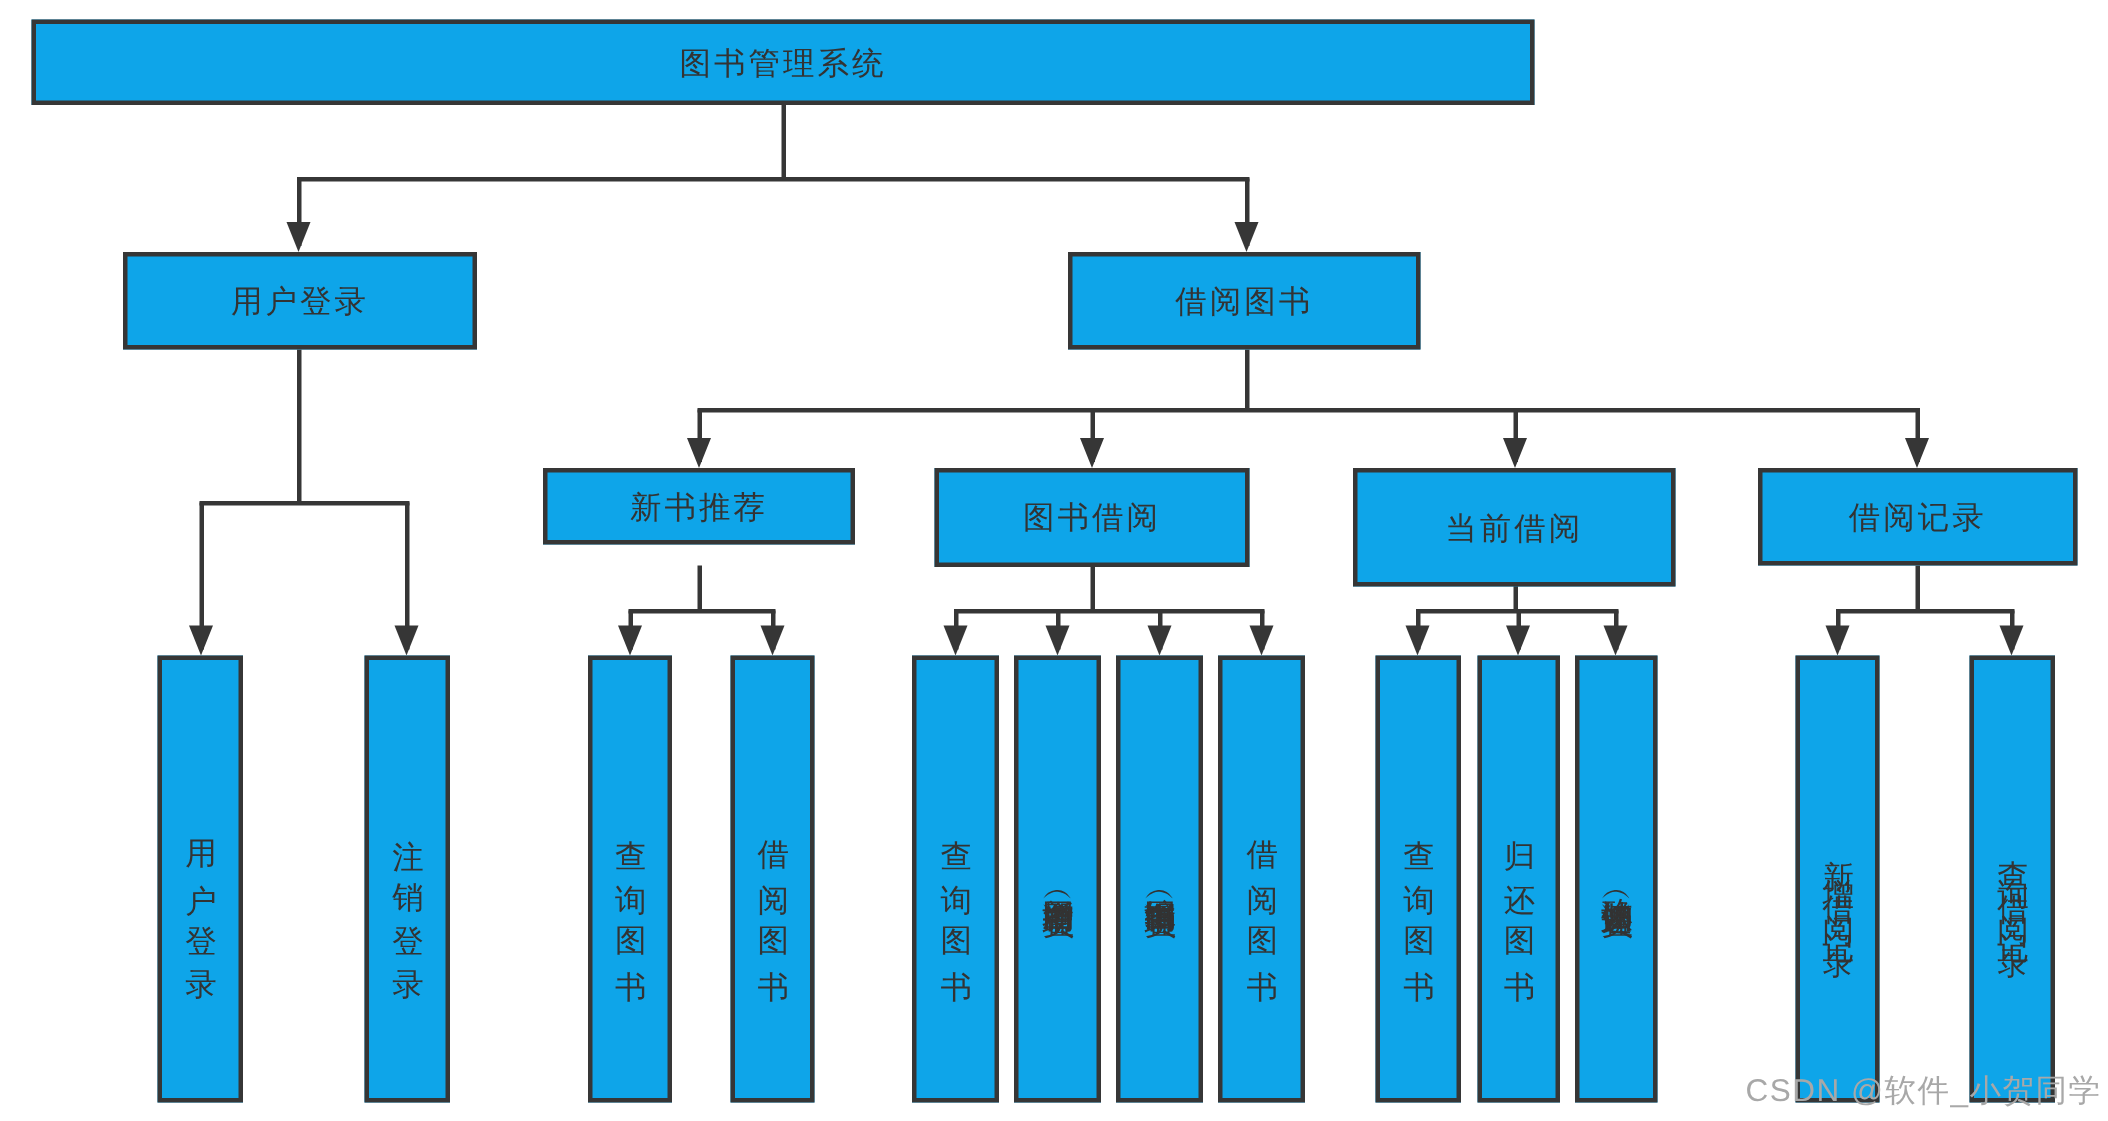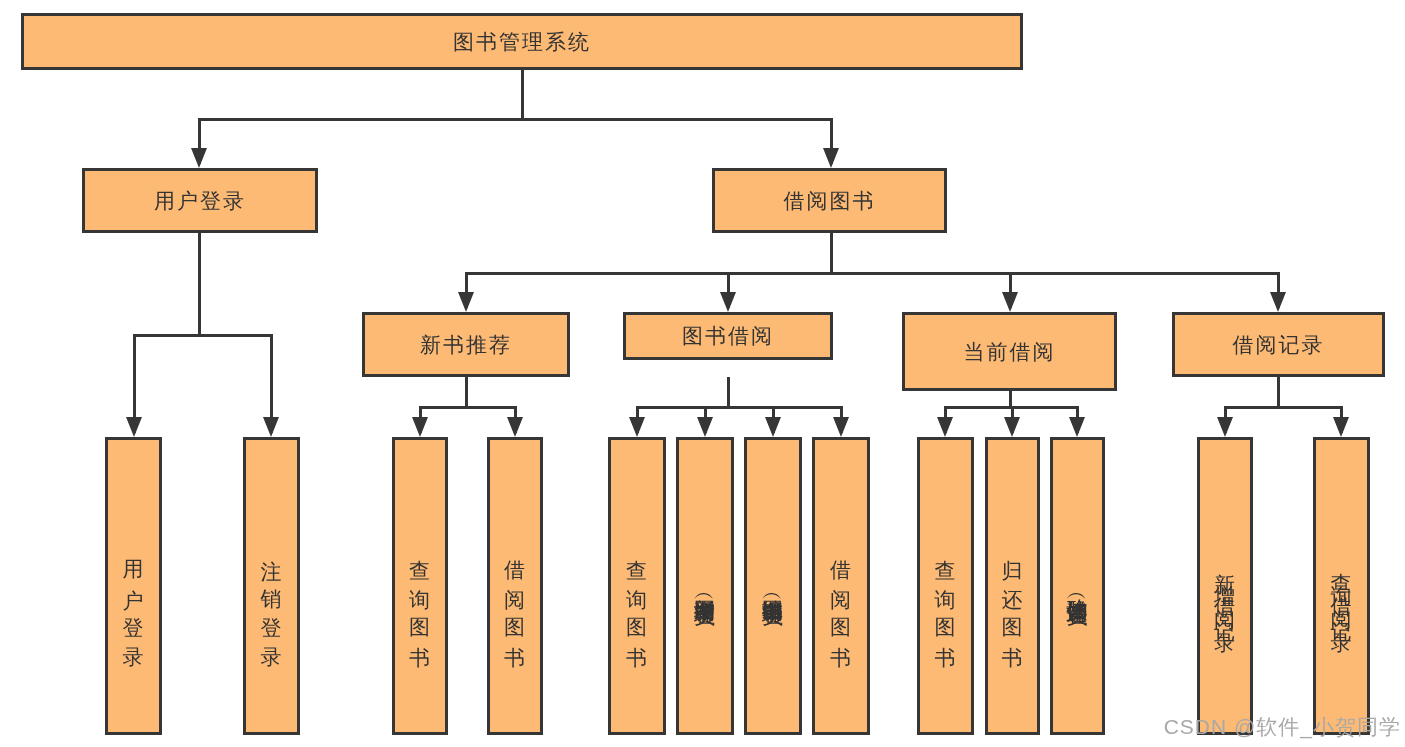--- a/index.html
+++ b/index.html
@@ -1,21 +1,21 @@
 <!DOCTYPE html>
 <html><head>
 <meta charset="utf-8">
 <style>
   html,body{margin:0;padding:0;background:#ffffff;}
   #canvas{
     position:relative;width:1405px;height:747px;background:#ffffff;overflow:hidden;
     font-family:"Liberation Sans","DejaVu Sans",sans-serif;
   }
   .node{
-    position:absolute;box-sizing:border-box;background:#fdba74;
+    position:absolute;box-sizing:border-box;background:#0ea5e9;
     border:3px solid #363636;display:flex;align-items:center;justify-content:center;
     color:#333333;font-size:21px;z-index:2;text-align:center;
   }
   .node.horiz span{letter-spacing:2px;white-space:nowrap;}
   .node.vert span{
     writing-mode:vertical-rl;text-orientation:mixed;white-space:nowrap;line-height:1;
   }
   .cline{position:absolute;background:#363636;z-index:1;}
   .arrow{
     position:absolute;width:0;height:0;z-index:1;
@@ -88,24 +88,24 @@
   <div id="nodes-layer">
       <div class="node horiz" style="left: 21px; top: 13px; width: 1002px; height: 57px; border-color: rgb(54, 54, 54); color: rgb(51, 51, 51);">
         <span>图书管理系统</span>
       </div>
       <div class="node horiz" style="left: 82px; top: 168px; width: 236px; height: 65px; border-color: rgb(54, 54, 54); color: rgb(51, 51, 51);">
         <span>用户登录</span>
       </div>
       <div class="node horiz" style="left: 712px; top: 168px; width: 235px; height: 65px; border-color: rgb(54, 54, 54); color: rgb(51, 51, 51);">
         <span>借阅图书</span>
       </div>
-      <div class="node horiz" style="left: 362px; top: 312px; width: 208px; height: 65px; border-color: rgb(54, 54, 54); color: rgb(51, 51, 51);">
+      <div class="node horiz" style="left: 362px; top: 312px; width: 208px; height: 51px; border-color: rgb(54, 54, 54); color: rgb(51, 51, 51);">
         <span>新书推荐</span>
       </div>
-      <div class="node horiz" style="left: 623px; top: 312px; width: 210px; height: 48px; border-color: rgb(54, 54, 54); color: rgb(51, 51, 51);">
+      <div class="node horiz" style="left: 623px; top: 312px; width: 210px; height: 66px; border-color: rgb(54, 54, 54); color: rgb(51, 51, 51);">
         <span>图书借阅</span>
       </div>
       <div class="node horiz" style="left: 902px; top: 312px; width: 215px; height: 79px; border-color: rgb(54, 54, 54); color: rgb(51, 51, 51);">
         <span>当前借阅</span>
       </div>
       <div class="node horiz" style="left: 1172px; top: 312px; width: 213px; height: 65px; border-color: rgb(54, 54, 54); color: rgb(51, 51, 51);">
         <span>借阅记录</span>
       </div>
       <div class="node vert" style="left: 105px; top: 437px; width: 57px; height: 298px; border-color: rgb(54, 54, 54); color: rgb(51, 51, 51);">
         <span style="letter-spacing: 29px; padding-top: 29px;">用户登录</span>

